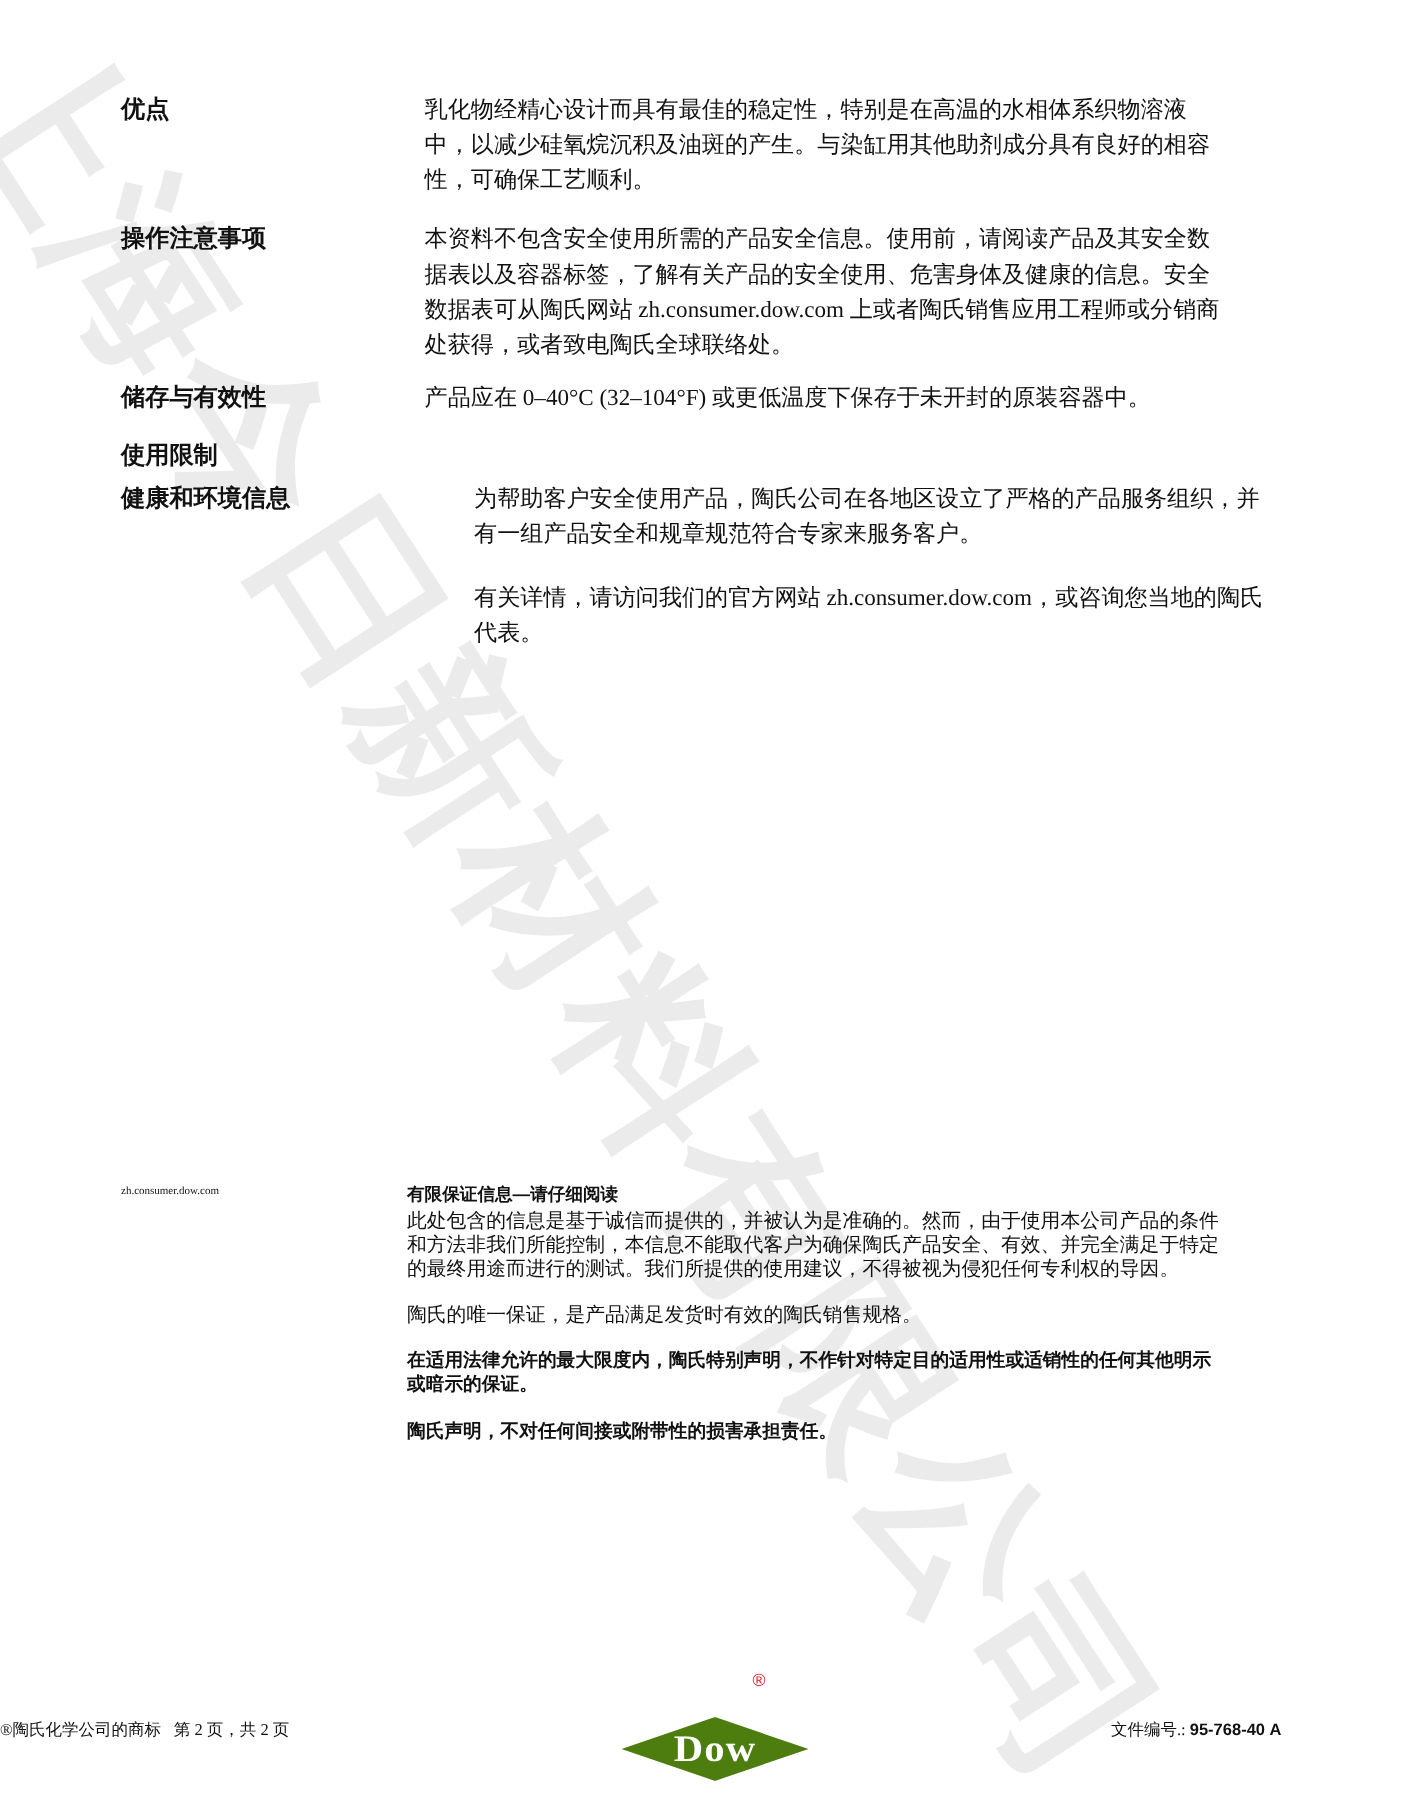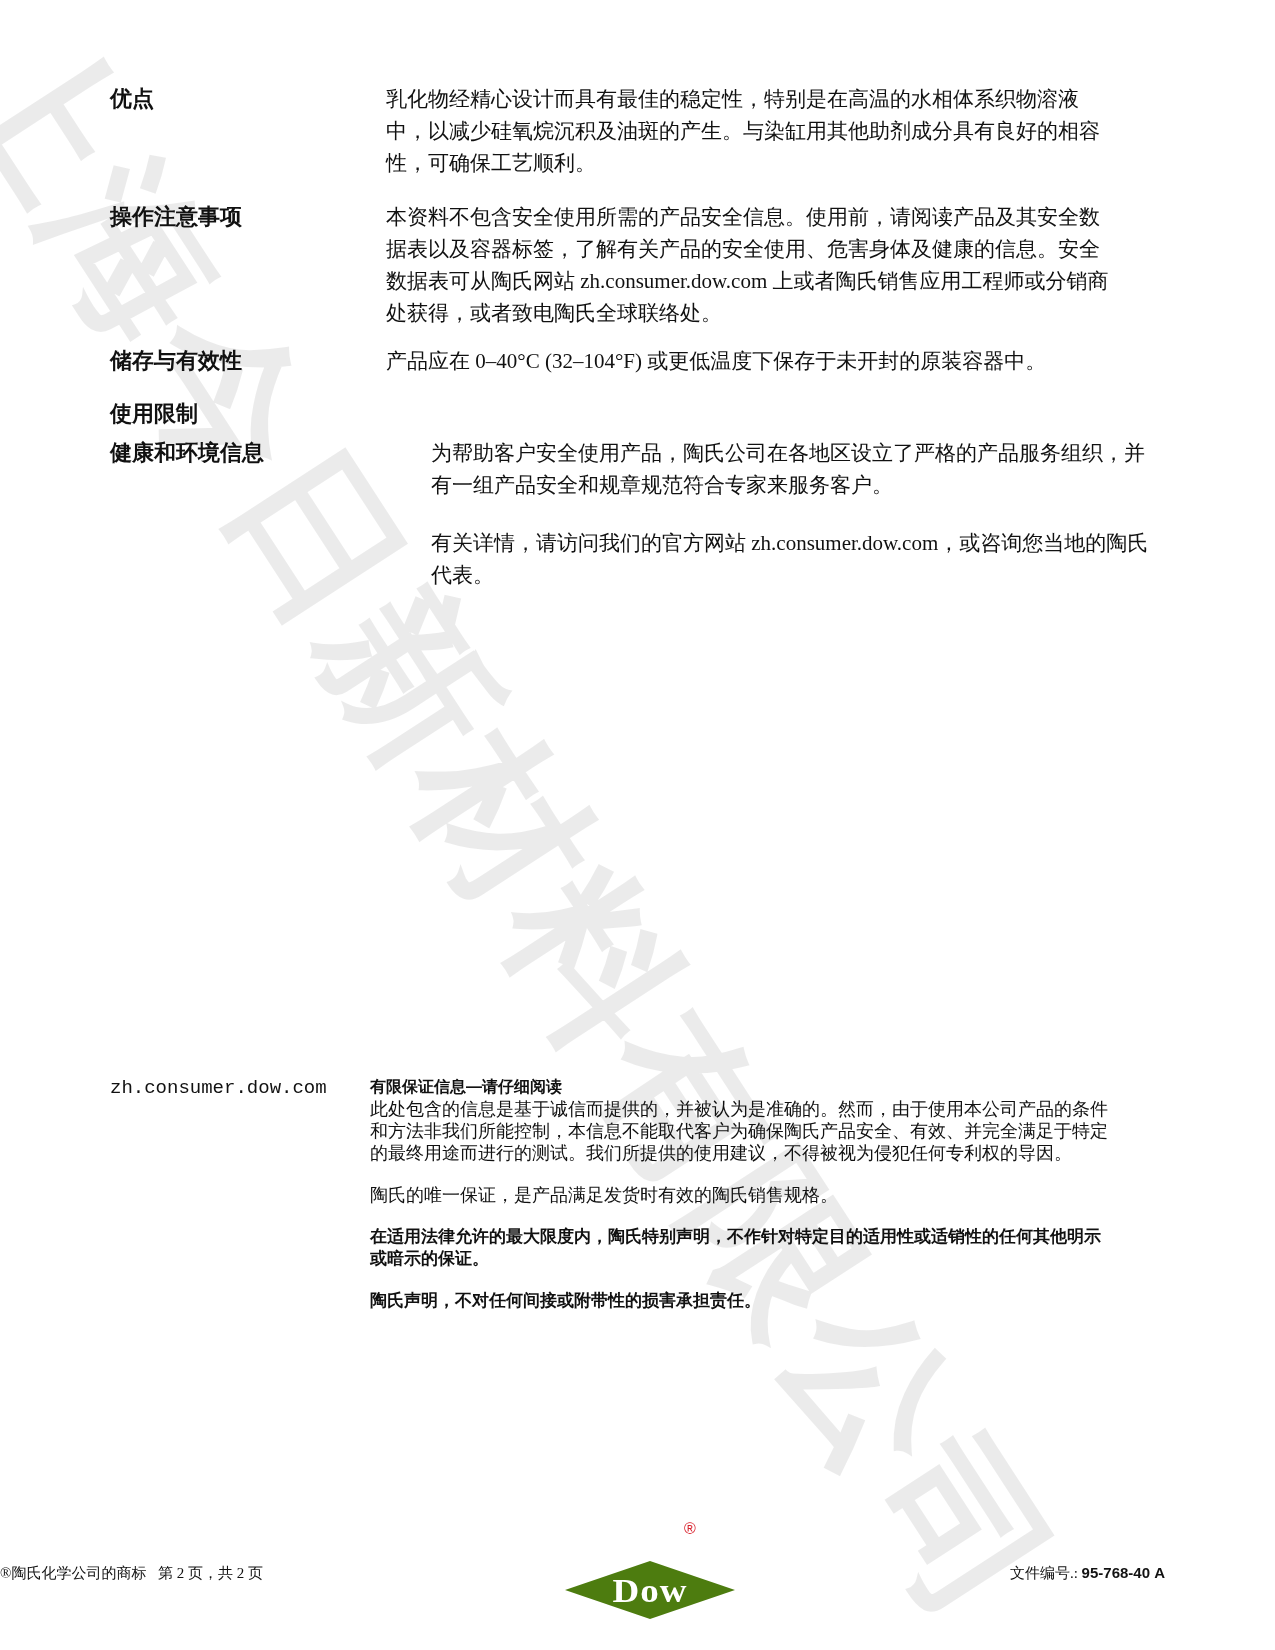--- a/index.html
+++ b/index.html
@@ -23,21 +23,21 @@
   .row{position:absolute;left:110px;width:1010px;display:flex;}
   .label{width:260px;flex:0 0 260px;
          font-family:"Liberation Sans","DejaVu Sans",sans-serif;
          font-weight:bold;font-size:22px;line-height:32px;}
   .body{width:745px;flex:0 0 745px;font-size:21px;line-height:32px;}
   .body p{margin:0 0 26px 16px;}
   .body p:last-child{margin-bottom:0;}
 
   
   .site-link{position:absolute;left:110px;top:1077px;
-             font-family:Liberation Mono, monospace;font-size:19px;}
+             font-family:Liberation Serif, serif;font-size:10px;}
   .warranty{position:absolute;left:370px;top:1076px;width:745px;}
   .w-head{font-family:"Liberation Sans","DejaVu Sans",sans-serif;
           font-weight:bold;font-size:16px;line-height:22px;margin:0;}
   .w-p{font-size:18px;line-height:22px;margin:0 0 20px 0;}
   .w-p.bold{font-family:"Liberation Sans","DejaVu Sans",sans-serif;
             font-weight:bold;font-size:17px;}
 
   
   .dow-diamond{position:absolute;left:565px;top:1561px;width:170px;height:58px;
                background:#4d7c0f;

